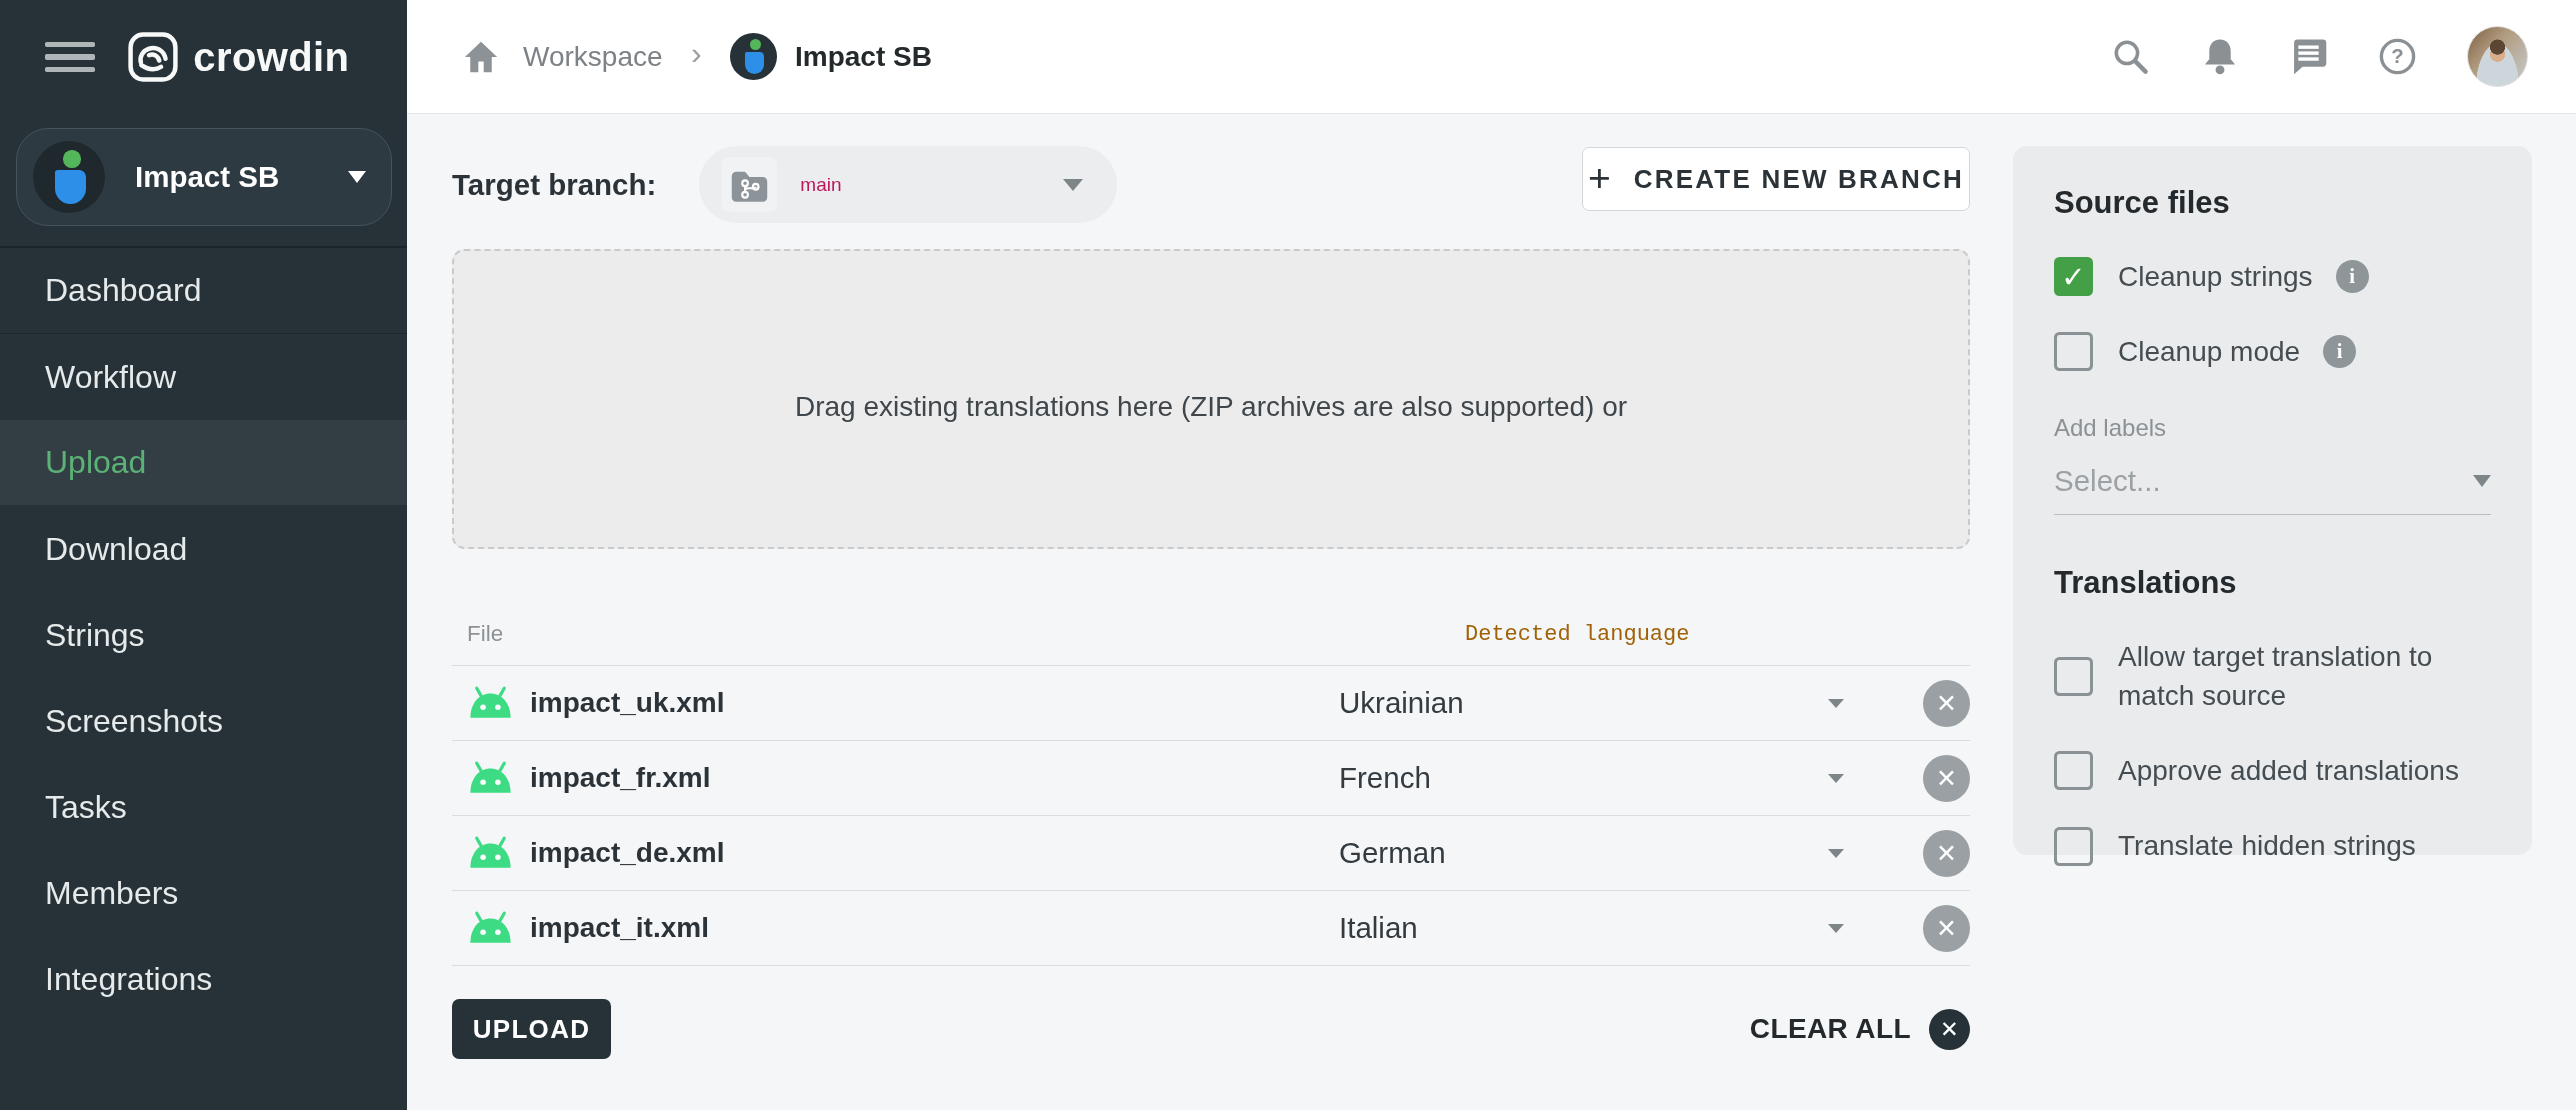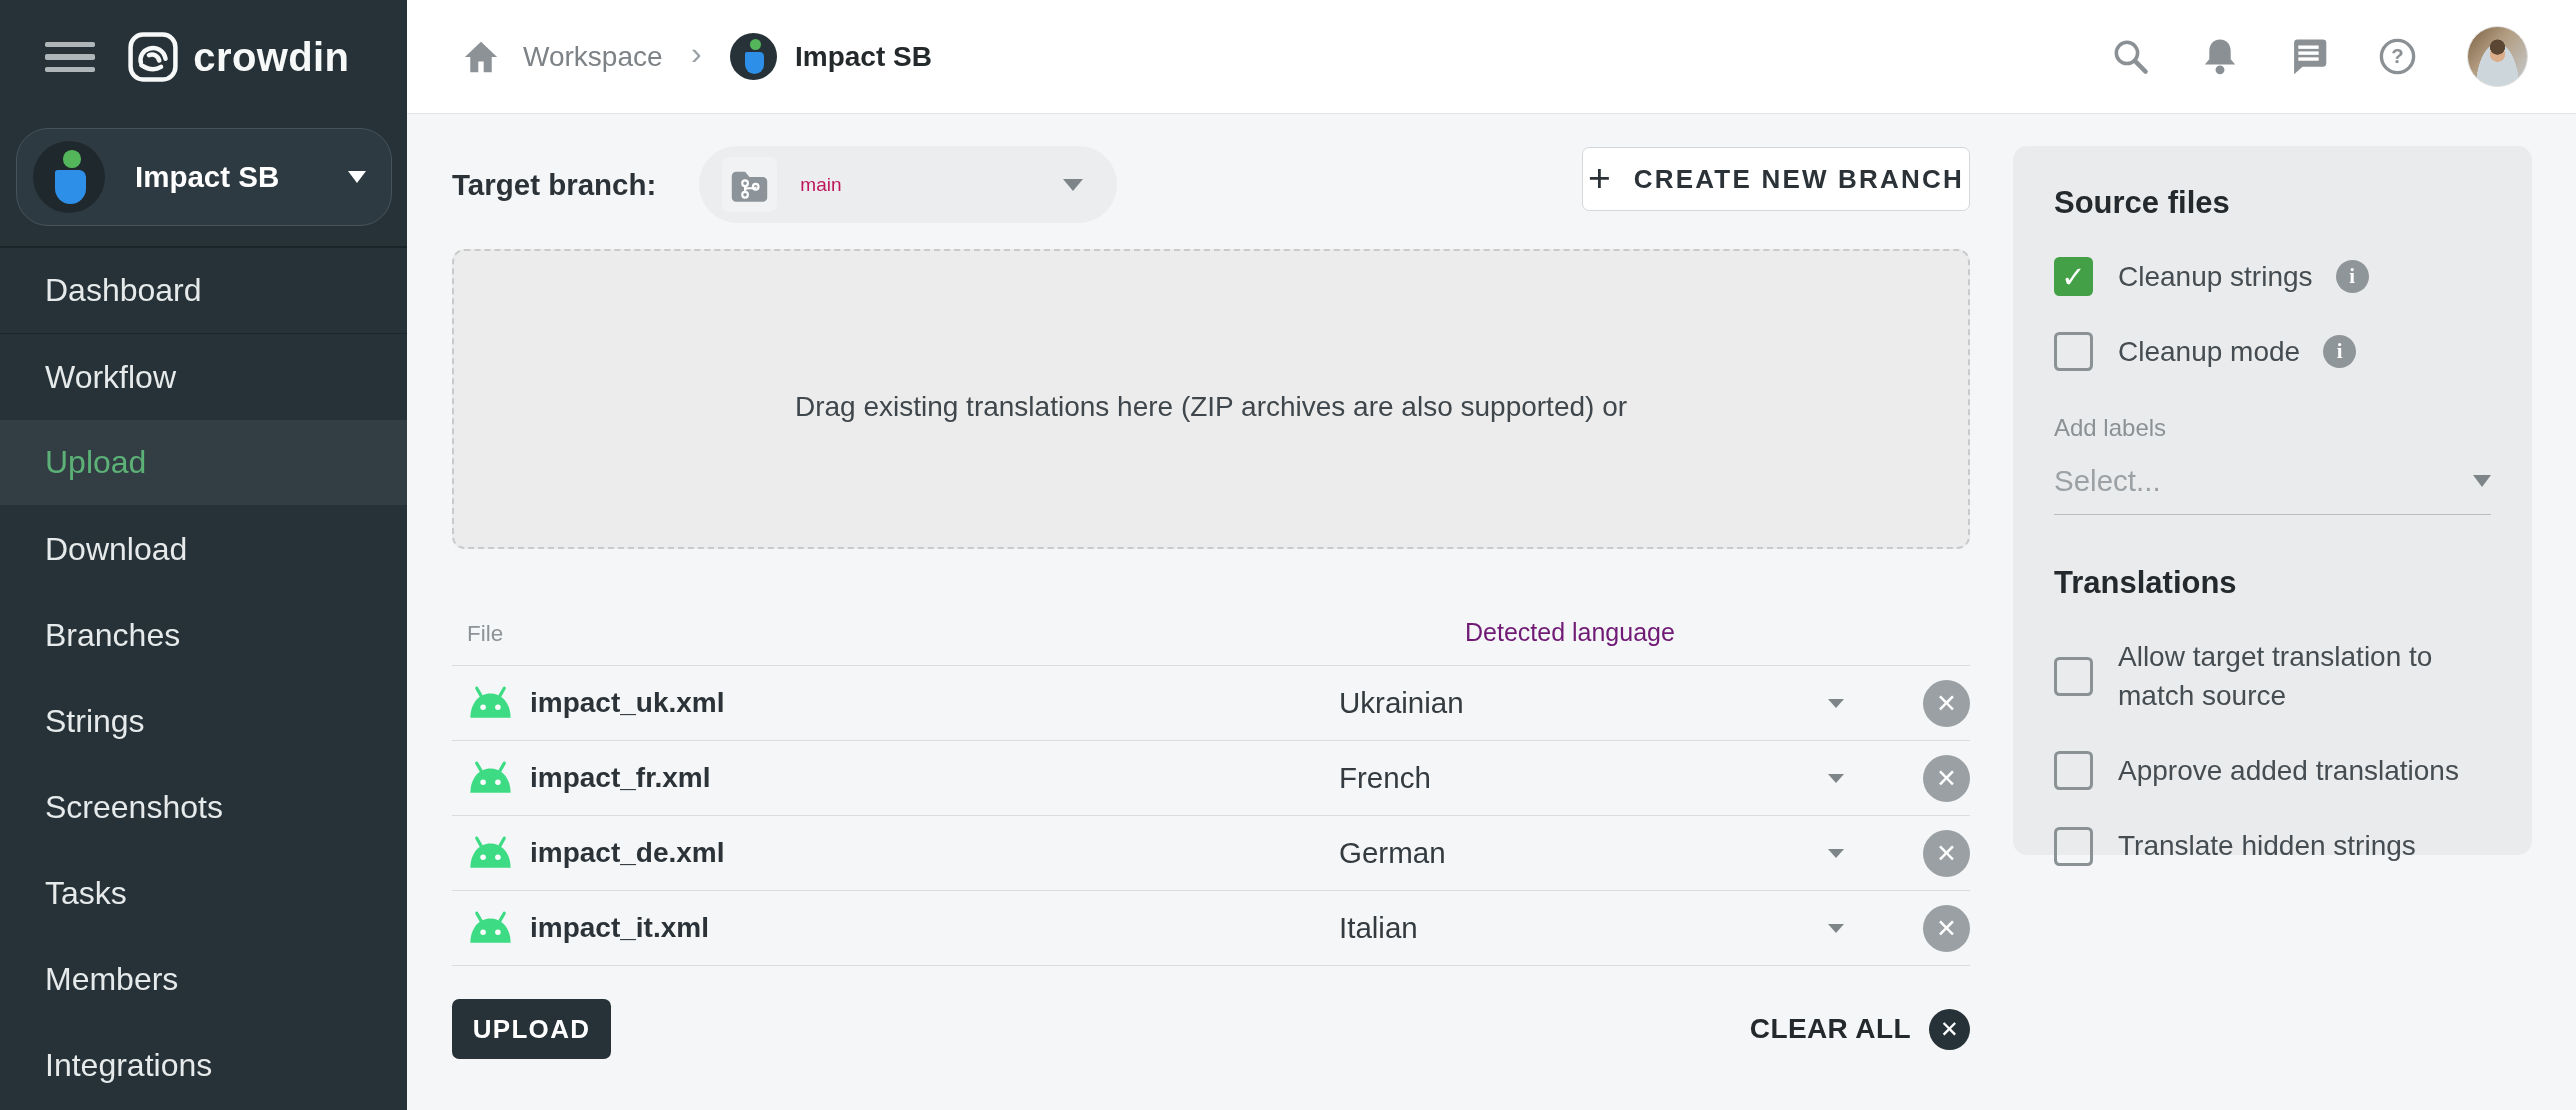--- a/index.html
+++ b/index.html
@@ -80,21 +80,21 @@
       display:flex; flex-direction:column; align-items:center; justify-content:center; padding-top:16px; }
   .dz-text { font-size:28px; color:#3f474c; }
   .select-files { margin-top:39px; width:234px; height:60px; background:#fbfbfc; border:1.8px solid #d5d8d9;
       border-radius:5.4px; display:flex; align-items:center; justify-content:center;
       font-size:24px; font-weight:bold; letter-spacing:1.3px; color:#2b3338; cursor:pointer; }
 
   .ftable { position:absolute; left:45px; top:483px; width:1518px; }
   .ftable-head { height:68px; display:flex; align-items:flex-end; padding-bottom:18px;
                  border-bottom:1.8px solid #dadde0; }
   .th-file { font-size:22.4px; color:#8d9296; margin-left:15px; }
-  .th-lang { font-size:25px; color:#701a75; margin-left:auto; width:505px; }
+  .th-lang { font-size:22px; color:#a16207; margin-left:auto; width:505px;font-family:Liberation Mono, monospace; }
   .frow { height:75px; display:flex; align-items:center; border-bottom:1.8px solid #dadde0; }
   .f-icon { margin-left:15px; display:flex; }
   .f-name { font-size:28px; font-weight:bold; color:#2b3338; margin-left:16px; }
   .f-lang { margin-left:auto; width:505px; display:flex; align-items:center; cursor:pointer; }
   .f-lang-name { font-size:29.5px; color:#333b40; }
   .f-lang .caret { margin-left:auto; border-left-width:8px; border-right-width:8px;
                    border-top-width:9.8px; border-top-color:#7e8589; }
   .f-close { width:47px; height:47px; border-radius:50%; background:#9aa0a3; color:#ffffff;
              font-size:25px; font-weight:bold; display:flex; align-items:center; justify-content:center;
              margin-left:79px; cursor:pointer; }
@@ -208,21 +208,20 @@
       <span class="pill-name">Impact SB</span>
       <span class="caret"></span>
     </div>
     <div class="side-divider"></div>
 
     <div class="nav">
       <div class="nav-item sep">Dashboard</div>
       <div class="nav-item">Workflow</div>
       <div class="nav-item active">Upload</div>
       <div class="nav-item">Download</div>
-      <div class="nav-item">Branches</div>
       <div class="nav-item">Strings</div>
       <div class="nav-item">Screenshots</div>
       <div class="nav-item">Tasks</div>
       <div class="nav-item">Members</div>
       <div class="nav-item">Integrations</div>
     </div>
   </div>
 
   <div class="main">
 

